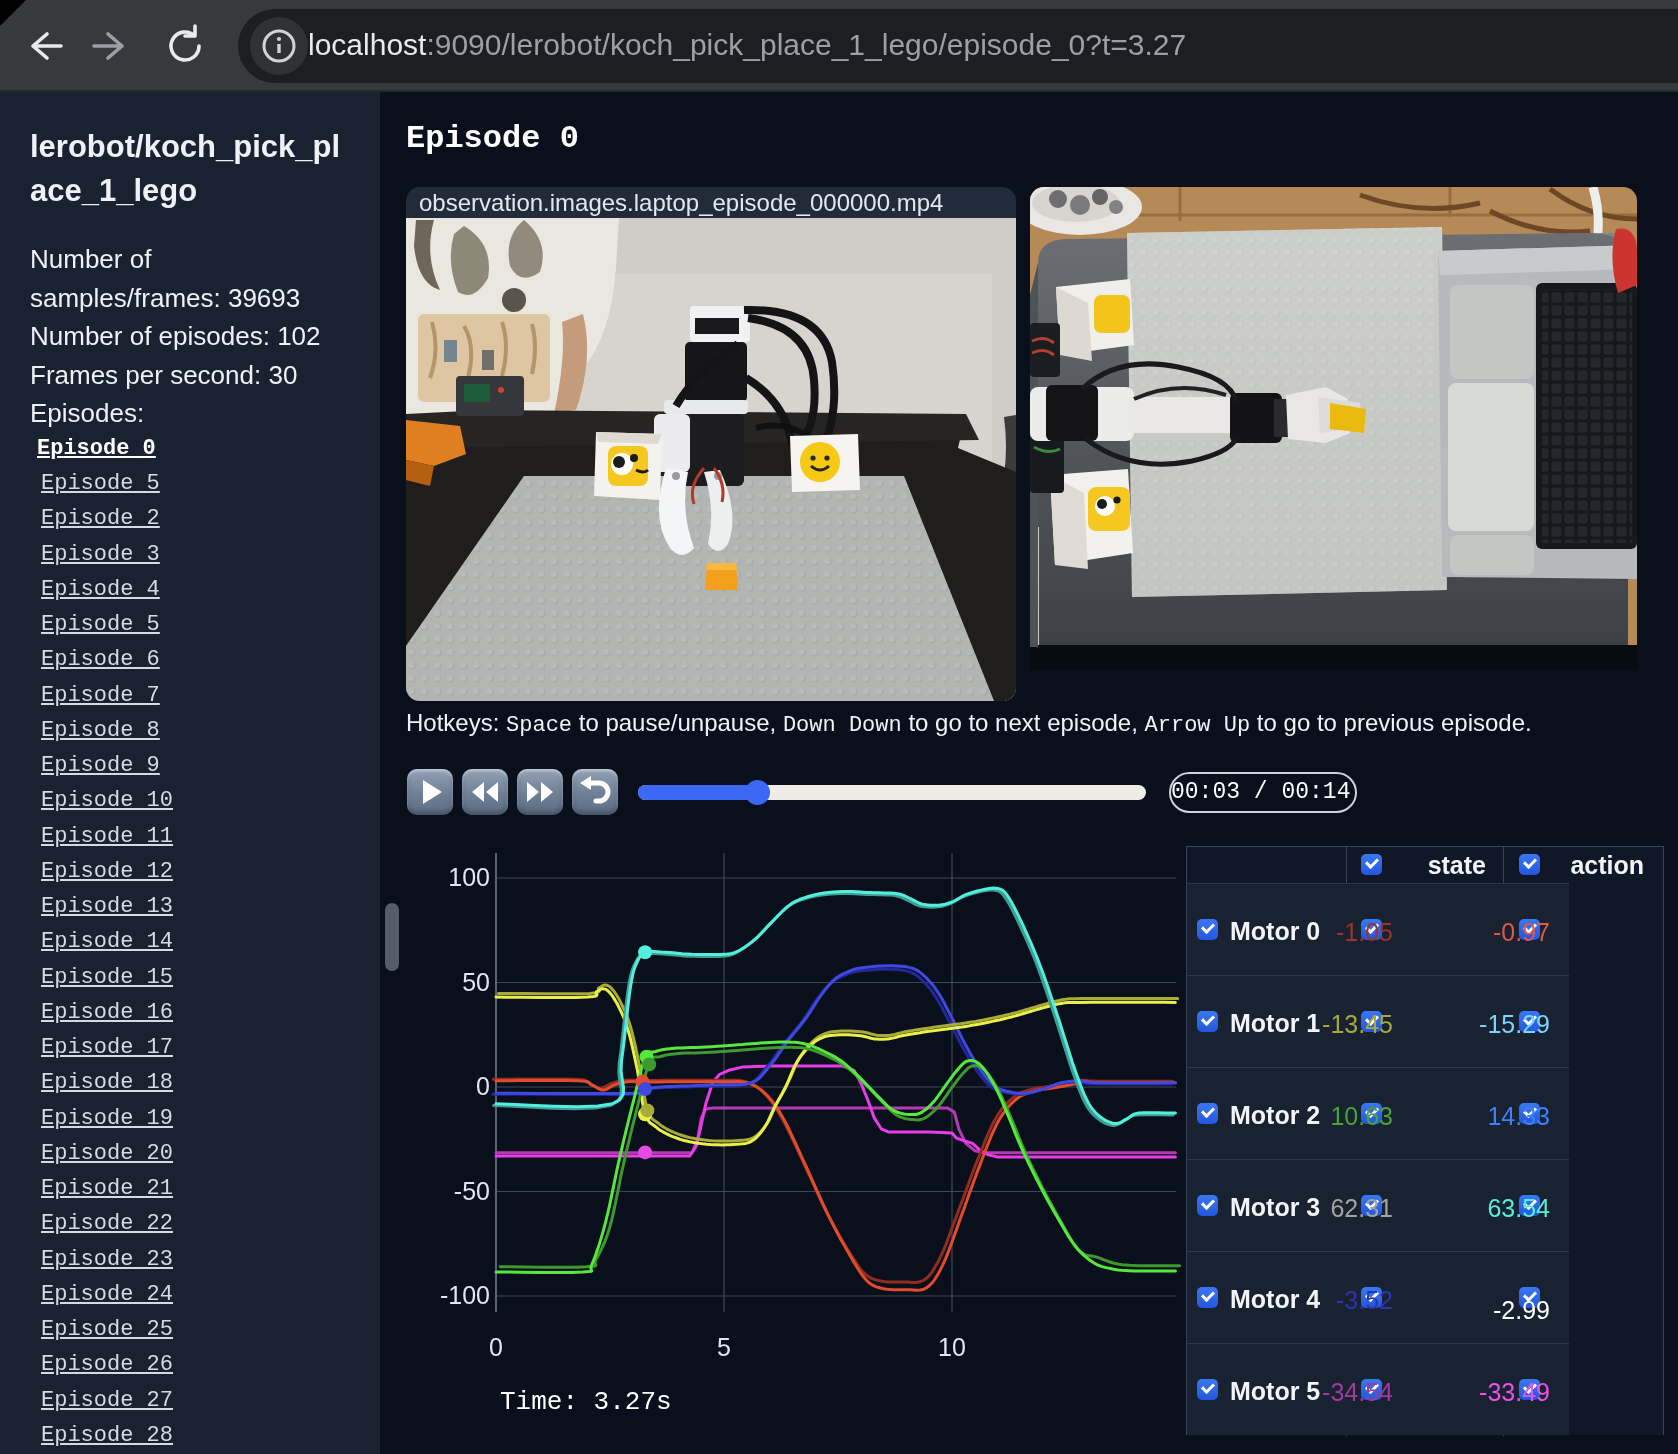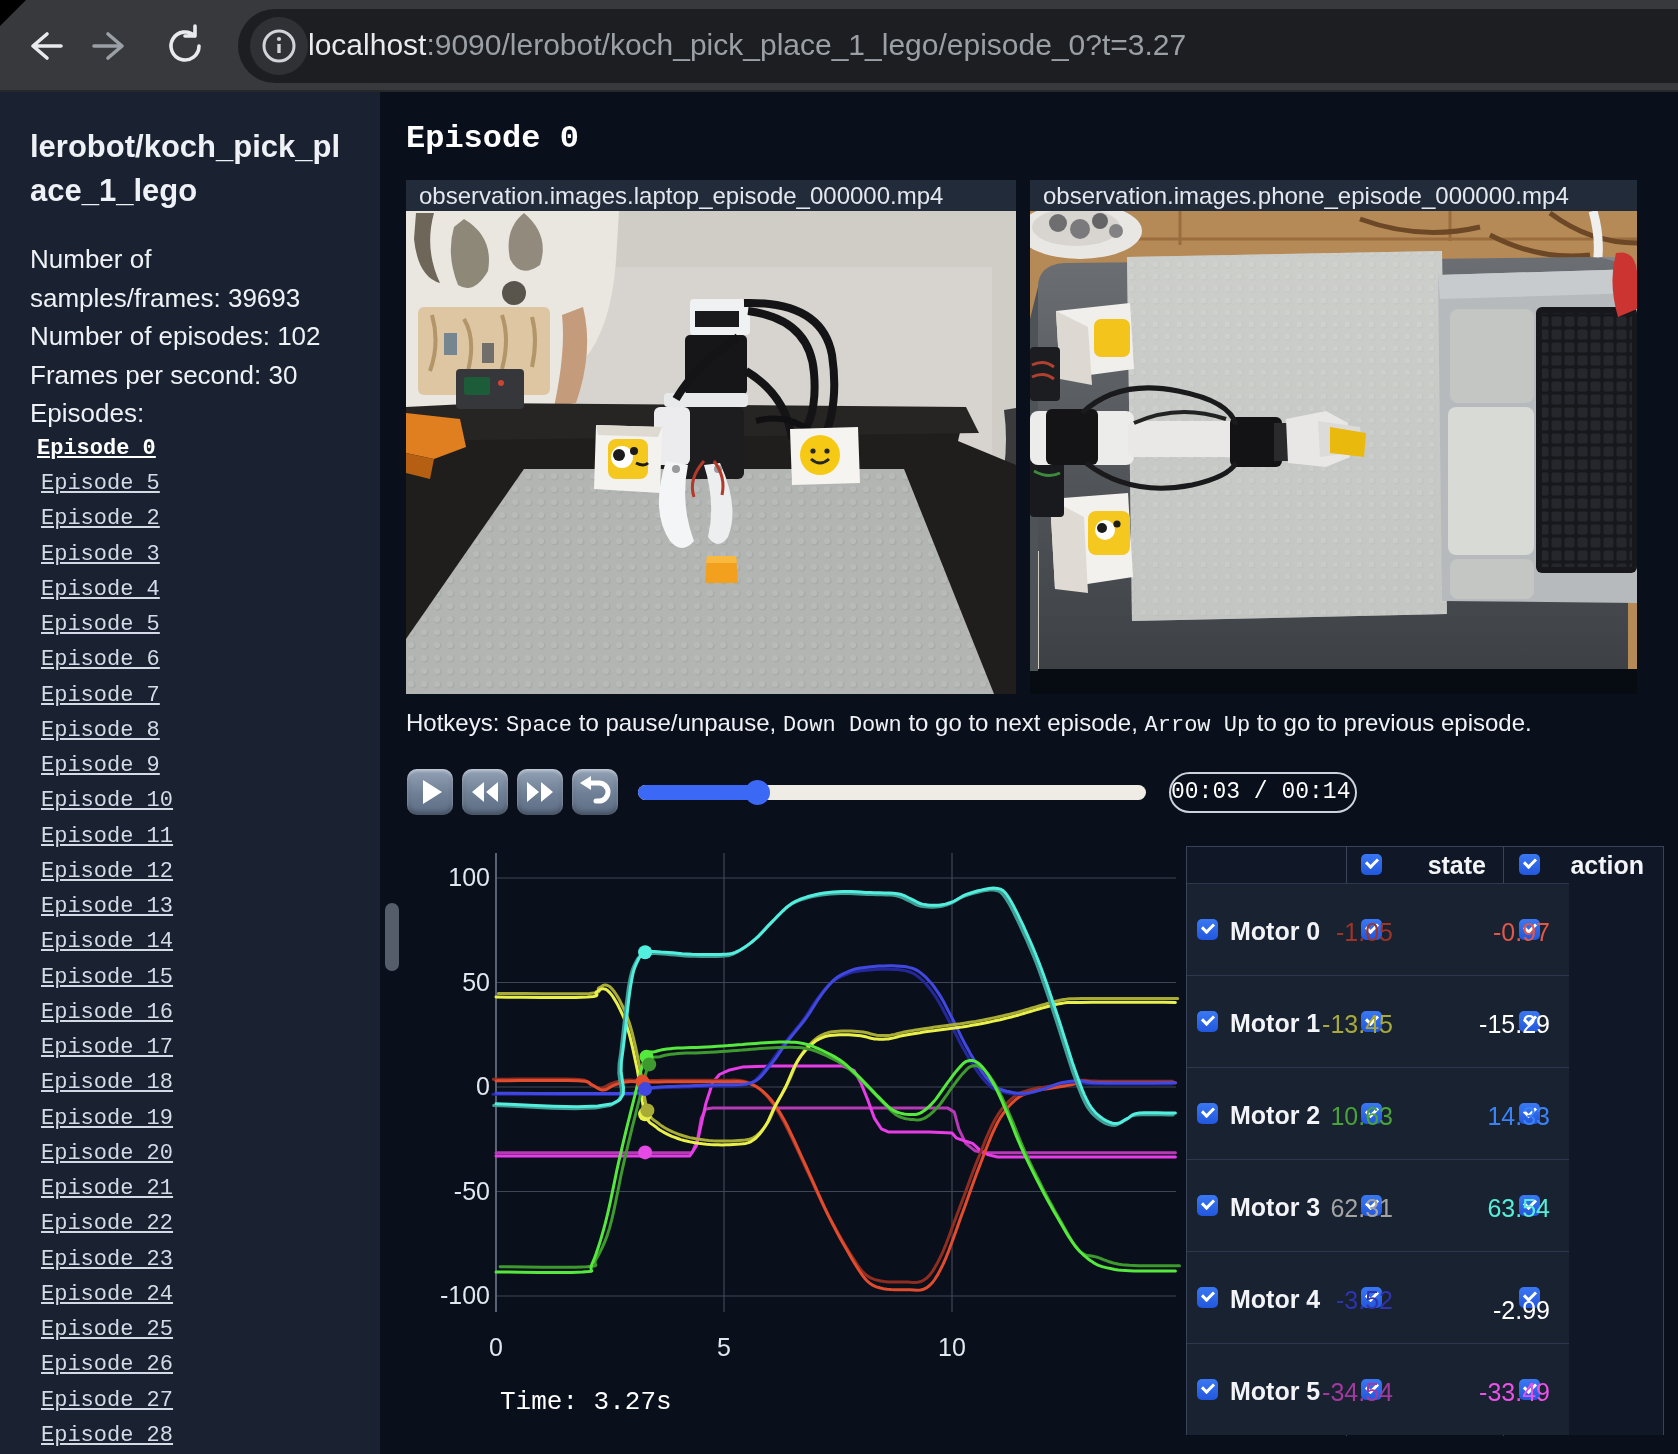--- a/index.html
+++ b/index.html
@@ -16,21 +16,21 @@
 #sidebar{position:absolute;left:0;top:92px;width:380px;height:1362px;background:#1a2232;color:#eef1f5;overflow:hidden}
 #sidebar h1{font-size:31px;line-height:44px;font-weight:700;margin:33px 0 0 30px;width:320px;word-break:break-all}
 #meta{margin:27px 0 0 30px;font-size:26px;line-height:38.6px;width:296px}
 #eplist{margin:-2px 0 0 41px;font-size:22px}
 #eplist a{display:block;height:35.25px;line-height:35.25px}
 #eplist a{color:#d4dbe6;text-decoration:underline;font-family:"Liberation Mono",monospace}
 #eplist .cur{margin-left:-4px;font-weight:700;color:#fff}
 #sbthumb{position:absolute;left:385px;top:903px;width:14px;height:68px;border-radius:7px;background:#555d6b}
 
 #mh{position:absolute;left:406px;top:120px;font-size:32px;font-weight:700;color:#fff;font-family:"Liberation Mono",monospace}
-.vcard{position:absolute;top:180px;border-radius:0;overflow:hidden}
+.vcard{position:absolute;top:187px;border-radius:14px;overflow:hidden}
 .vtitle{height:31px;background:#222b3a;color:#e4e8ee;font-size:24px;line-height:31px;padding-left:13px;white-space:nowrap}
 #hot{position:absolute;left:406px;top:709px;font-size:24px;color:#f0f2f6}
 #hot .m{font-family:"Liberation Mono",monospace;font-size:22px}
 
 .pbtn{position:absolute;top:769px;width:46px;height:46px;border-radius:10px;background:linear-gradient(180deg,#93a2b6 0%,#6e7e94 55%,#5d6d84 100%);box-shadow:inset 0 2px 3px rgba(255,255,255,.45), inset 0 -3px 5px rgba(0,0,0,.28)}
 .pbtn svg{position:absolute;left:0;top:0}
 #track{position:absolute;left:638px;top:785px;width:508px;height:15px;border-radius:8px;background:#efece6}
 #trackfill{position:absolute;left:0;top:0;width:119px;height:15px;border-radius:8px 0 0 8px;background:#3b68f5}
 #thumb{position:absolute;left:745px;top:780px;width:25px;height:25px;border-radius:50%;background:#3b68f5}
 #timebox{position:absolute;left:1169px;top:772px;width:188px;height:41px;border:2px solid #ccd3dd;border-radius:21px;color:#fff;font-size:23px;font-family:"Liberation Mono",monospace;line-height:37px;white-space:nowrap}
@@ -174,21 +174,20 @@
 <circle cx="414" cy="244" r="20" fill="#f6c915"></circle>
 <circle cx="407" cy="240" r="2.6" fill="#262626"></circle>
       <circle cx="421" cy="240" r="2.6" fill="#262626"></circle>
       <path d="M405 248 q9 8 18 0" stroke="#262626" stroke-width="3" fill="none"></path>
 
 <path d="M301 345 L330 345 L332 372 L299 372 Z" fill="#f2a01d"></path>
 <path d="M301 345 L330 345 L331 352 L300 352 Z" fill="#f8b93e"></path>
 </svg>
 </div>
 <div class="vcard" style="left:1030px;width:607px;height:514px">
-<div class="vtitle">observation.images.phone_episode_000000.mp4</div>
 <svg width="607" height="483" viewBox="0 0 607 483">
 <defs>
 <pattern id="studs2" width="12" height="12" patternUnits="userSpaceOnUse">
           <rect width="12" height="12" fill="#c7c9c6"></rect>
           <circle cx="6" cy="6" r="3.4" fill="#bdbfbc"></circle>
           <circle cx="5.4" cy="5.4" r="2.9" fill="#cfd1ce"></circle>
         </pattern>
 <pattern id="keys" width="13" height="13" patternUnits="userSpaceOnUse">
           <rect width="13" height="13" fill="#17181c"></rect>
           <rect x="1.5" y="1.5" width="10" height="10" rx="2" fill="#26272c"></rect>
@@ -306,21 +305,21 @@
       <span class="sval" style="top:34px;color:#9e3428">-1.05</span>
       <span class="cb acb"></span>
       <span class="aval" style="top:34px;color:#e25747">-0.97</span>
     </div>
  <div class="trow" style="top:128px">
       <span class="cb rcb"></span>
       <span class="mlabel" style="top:33px">Motor 1</span>
       <span class="cb scb"></span>
       <span class="sval" style="top:34px;color:#a8a93b">-13.45</span>
       <span class="cb acb"></span>
-      <span class="aval" style="top:34px;color:#ffffff">-15.29</span>
+      <span class="aval" style="top:34px;color:#7dd3fc">-15.29</span>
     </div>
  <div class="trow" style="top:220px">
       <span class="cb rcb"></span>
       <span class="mlabel" style="top:33px">Motor 2</span>
       <span class="cb scb"></span>
       <span class="sval" style="top:34px;color:#49a23a">10.63</span>
       <span class="cb acb"></span>
       <span class="aval" style="top:34px;color:#3b82f6">14.33</span>
     </div>
  <div class="trow" style="top:312px">

